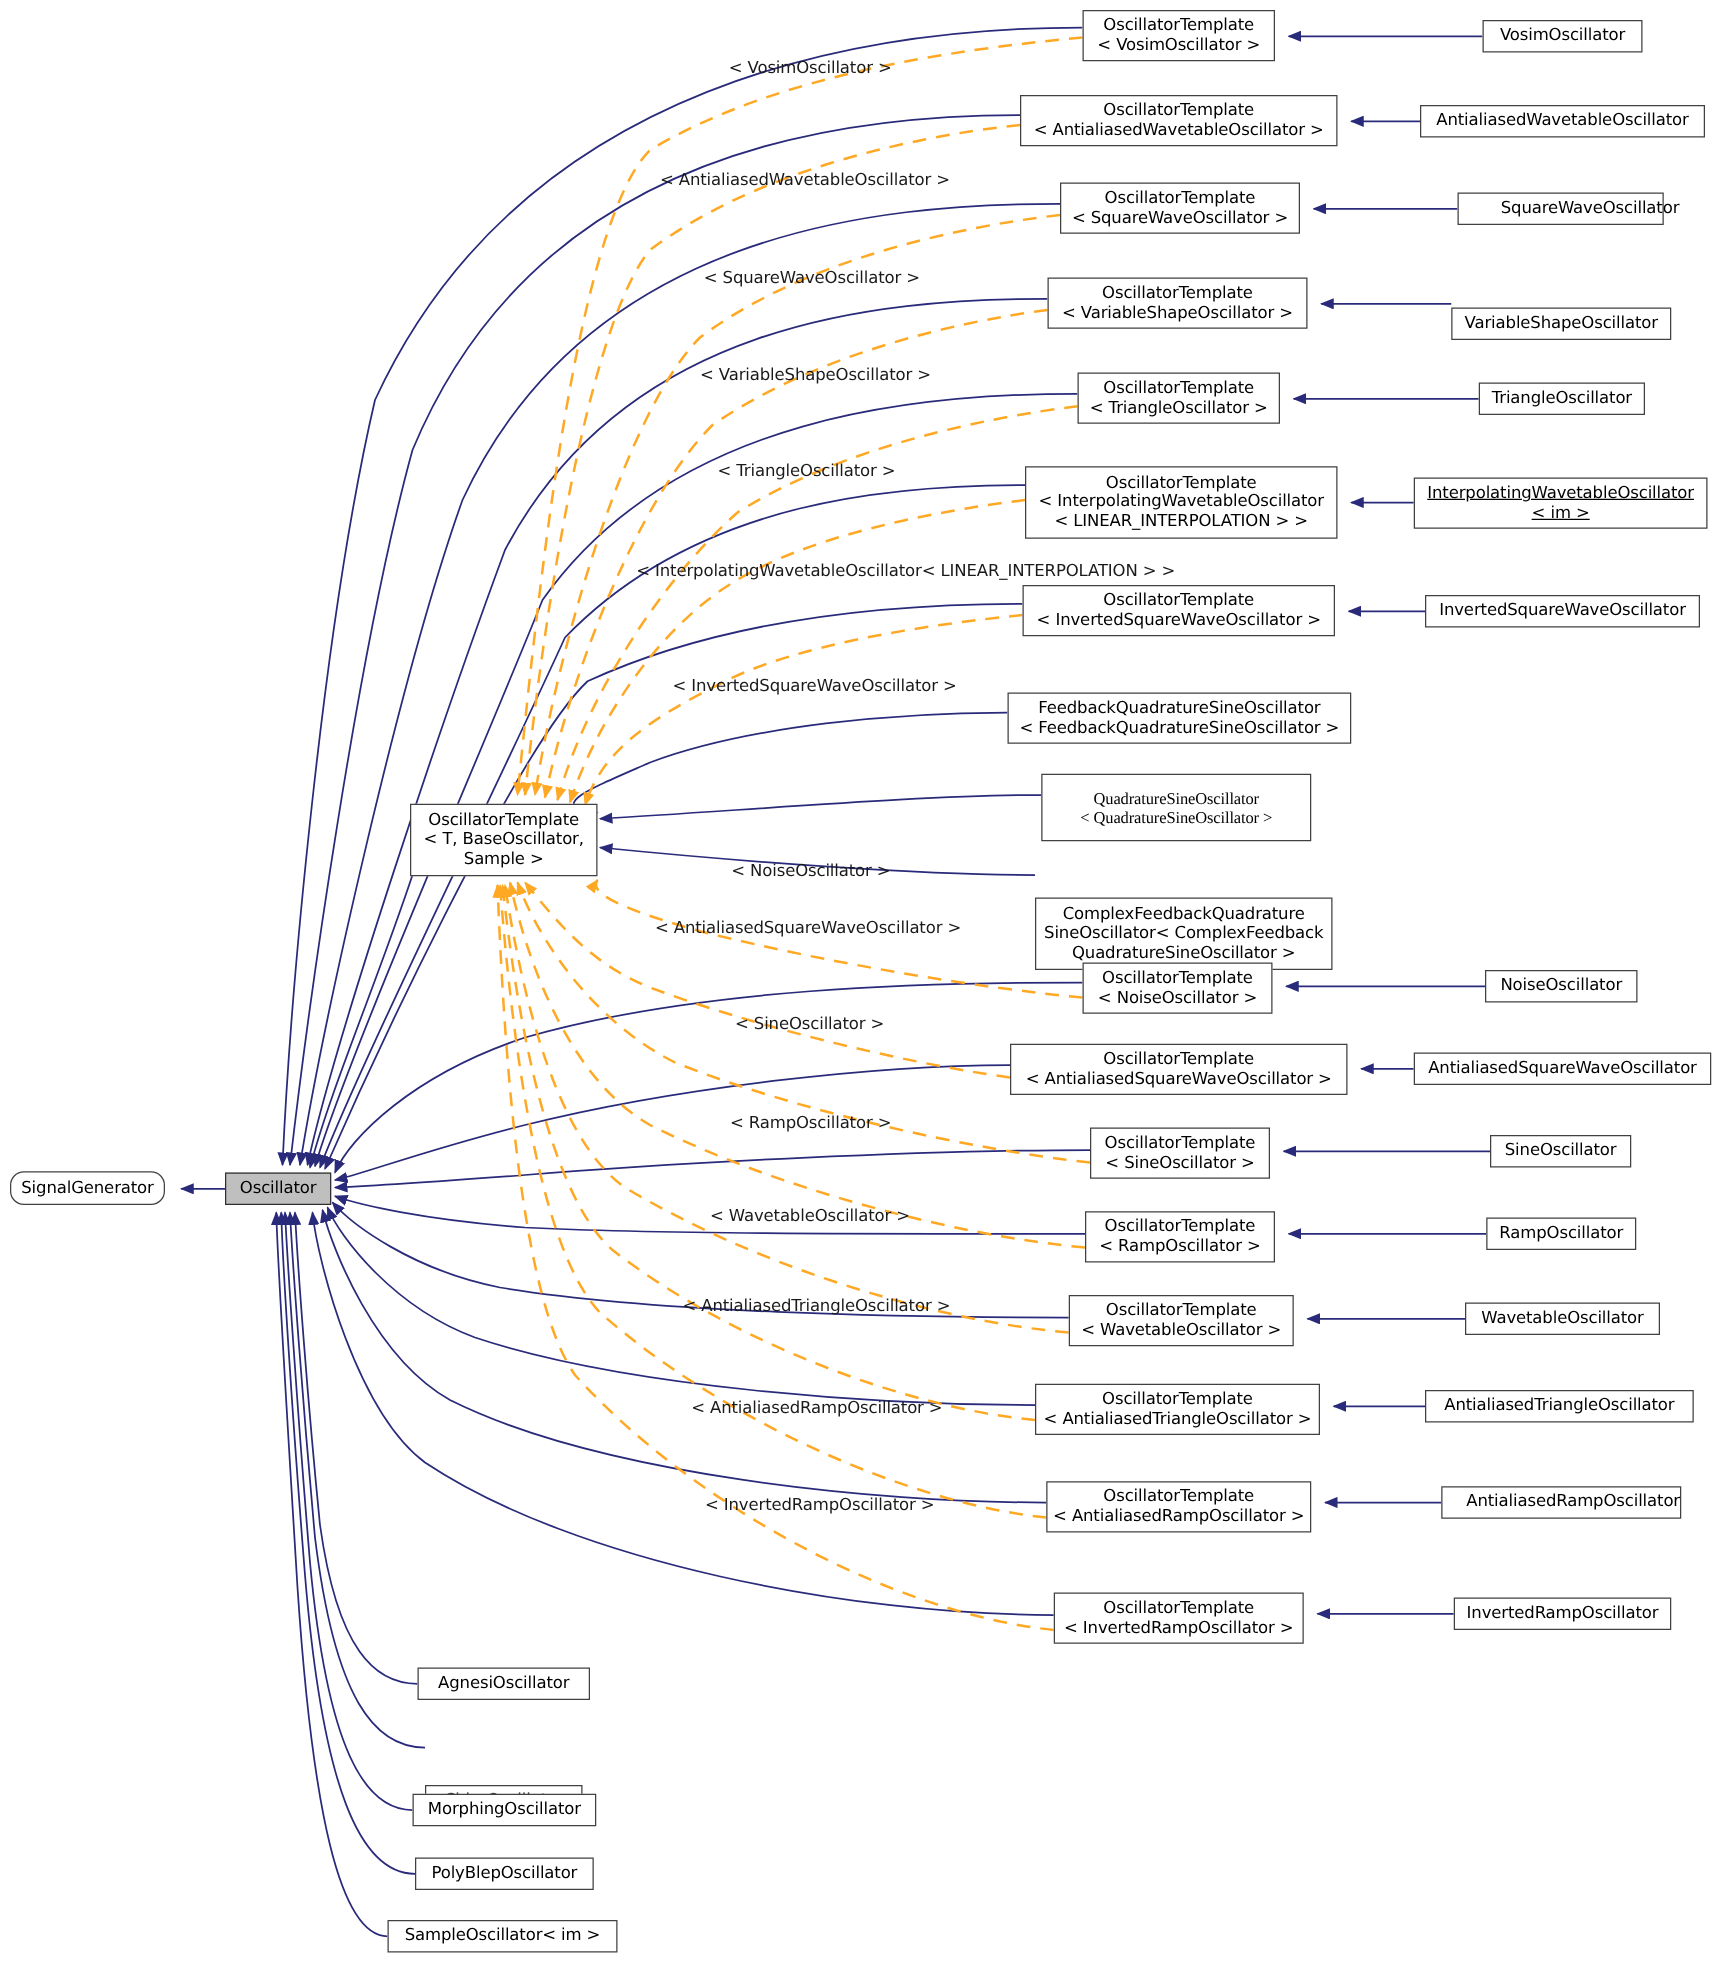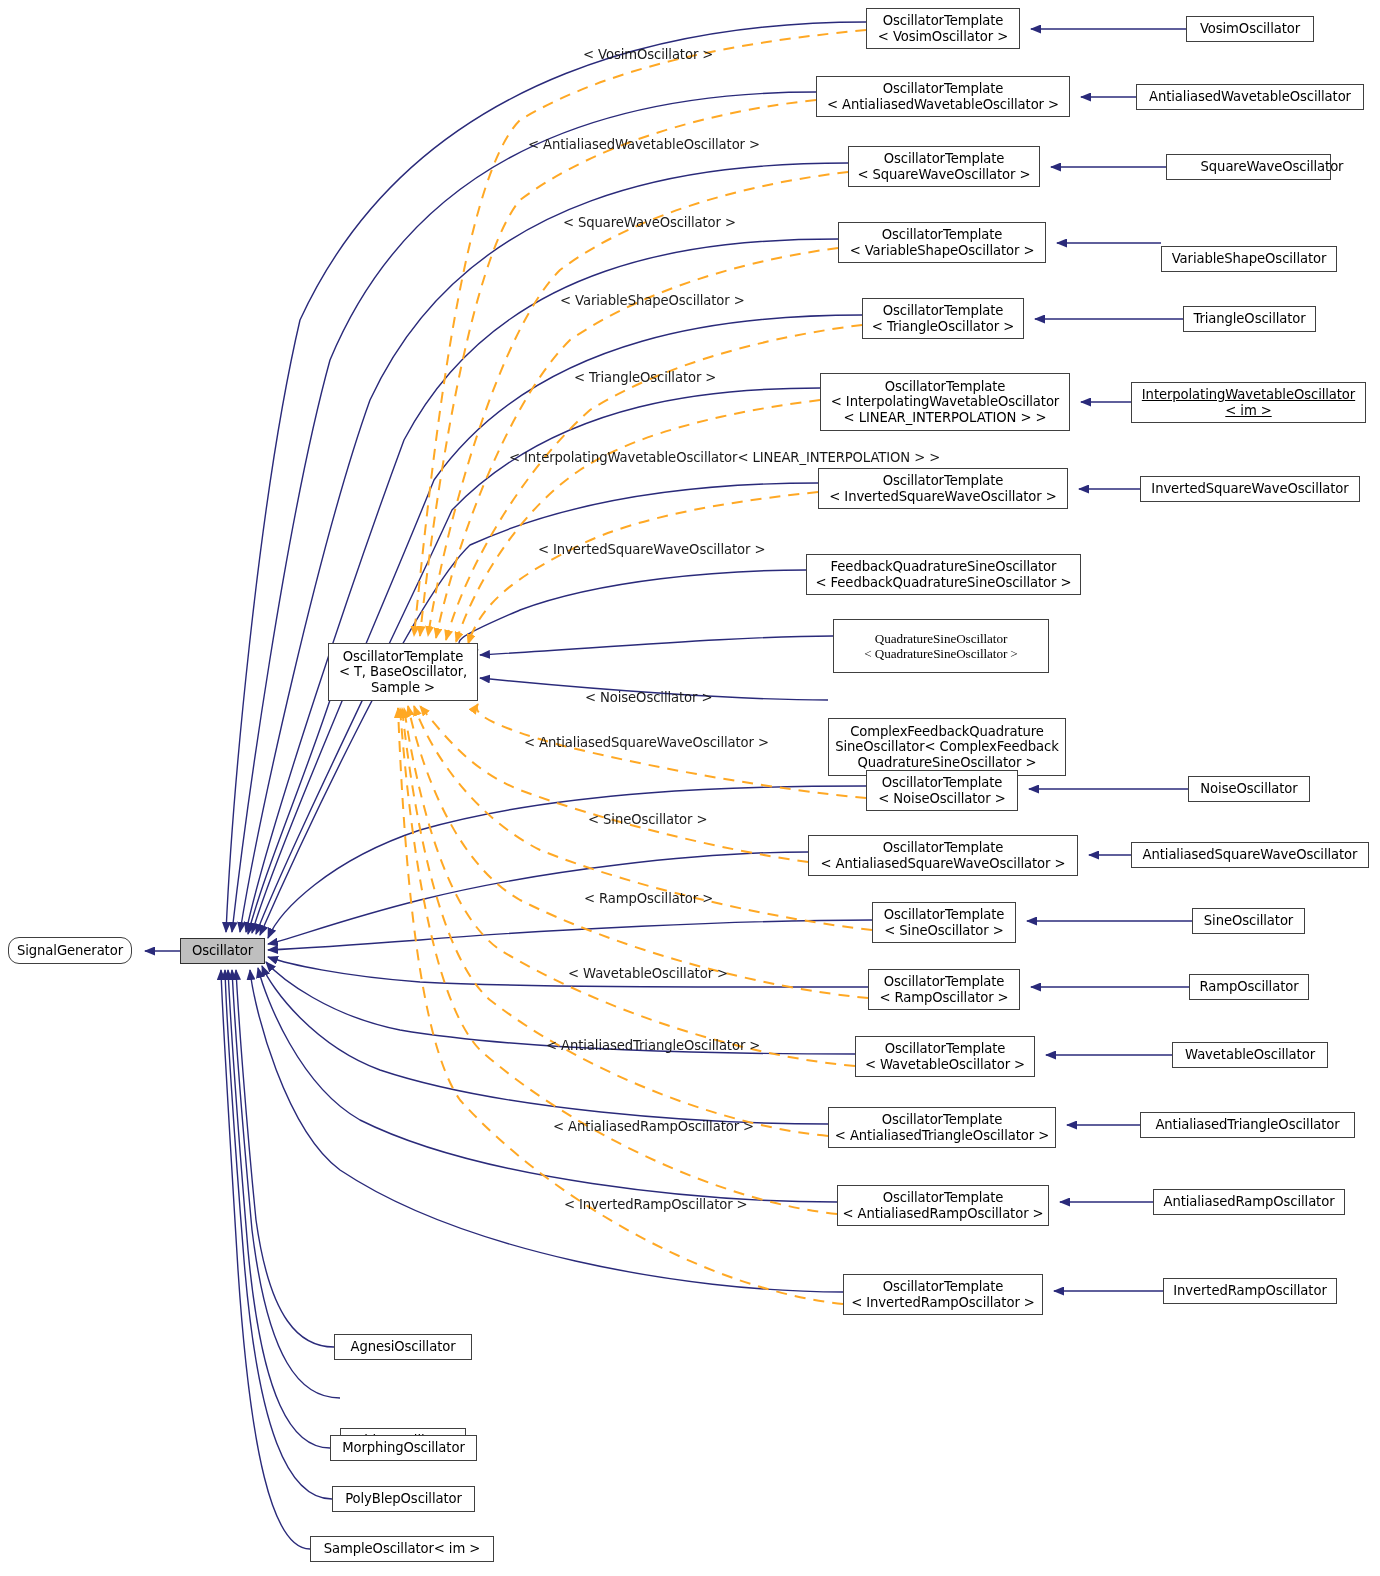--- a/index.html
+++ b/index.html
@@ -172,21 +172,21 @@
       <div class="node" style="left: 1161px; top: 230px; width: 176px; height: 26px; margin-top: 16px;"><span class="ln">VariableShapeOscillator</span></div>
       <div class="node" style="left: 1183px; top: 306px; width: 133px; height: 26px;"><span class="ln">TriangleOscillator</span></div>
       <div class="node" style="left: 1131px; top: 382px; width: 235px; height: 41px; text-decoration: underline;"><span class="ln">InterpolatingWavetableOscillator</span><span class="ln">&lt; im &gt;</span></div>
       <div class="node" style="left: 1140px; top: 476px; width: 220px; height: 26px;"><span class="ln">InvertedSquareWaveOscillator</span></div>
       <div class="node" style="left: 1188px; top: 776px; width: 122px; height: 26px;"><span class="ln">NoiseOscillator</span></div>
       <div class="node" style="left: 1131px; top: 842px; width: 238px; height: 26px;"><span class="ln">AntialiasedSquareWaveOscillator</span></div>
       <div class="node" style="left: 1192px; top: 908px; width: 113px; height: 26px;"><span class="ln">SineOscillator</span></div>
       <div class="node" style="left: 1189px; top: 974px; width: 120px; height: 26px;"><span class="ln">RampOscillator</span></div>
       <div class="node" style="left: 1172px; top: 1042px; width: 156px; height: 26px;"><span class="ln">WavetableOscillator</span></div>
       <div class="node" style="left: 1140px; top: 1112px; width: 215px; height: 26px;"><span class="ln">AntialiasedTriangleOscillator</span></div>
-      <div class="node" style="left: 1153px; top: 1189px; width: 192px; height: 26px;"><span class="ln">AntialiasedRampOscillator</span></div>
+      <div class="node" style="left: 1153px; top: 1189px; width: 192px; height: 26px; align-items: flex-end;"><span class="ln">AntialiasedRampOscillator</span></div>
       <div class="node" style="left: 1163px; top: 1278px; width: 174px; height: 26px;"><span class="ln">InvertedRampOscillator</span></div>
       <div class="node" style="left: 334px; top: 1334px; width: 138px; height: 26px;"><span class="ln">AgnesiOscillator</span></div>
       <div class="node" style="left: 340px; top: 1385px; width: 126px; height: 26px; margin-top: 43px;"><span class="ln">ChirpOscillator</span></div>
       <div class="node" style="left: 330px; top: 1435px; width: 147px; height: 26px;"><span class="ln">MorphingOscillator</span></div>
       <div class="node" style="left: 332px; top: 1486px; width: 143px; height: 26px;"><span class="ln">PolyBlepOscillator</span></div>
       <div class="node" style="left: 310px; top: 1536px; width: 184px; height: 26px;"><span class="ln">SampleOscillator&lt; im &gt;</span></div>
     </div>
   <div id="label-layer">
       <div class="edge-label" style="left: 583px; top: 47px;"><span class="ln">&lt; VosimOscillator &gt;</span></div>
       <div class="edge-label" style="left: 528px; top: 137px;"><span class="ln">&lt; AntialiasedWavetableOscillator &gt;</span></div>

